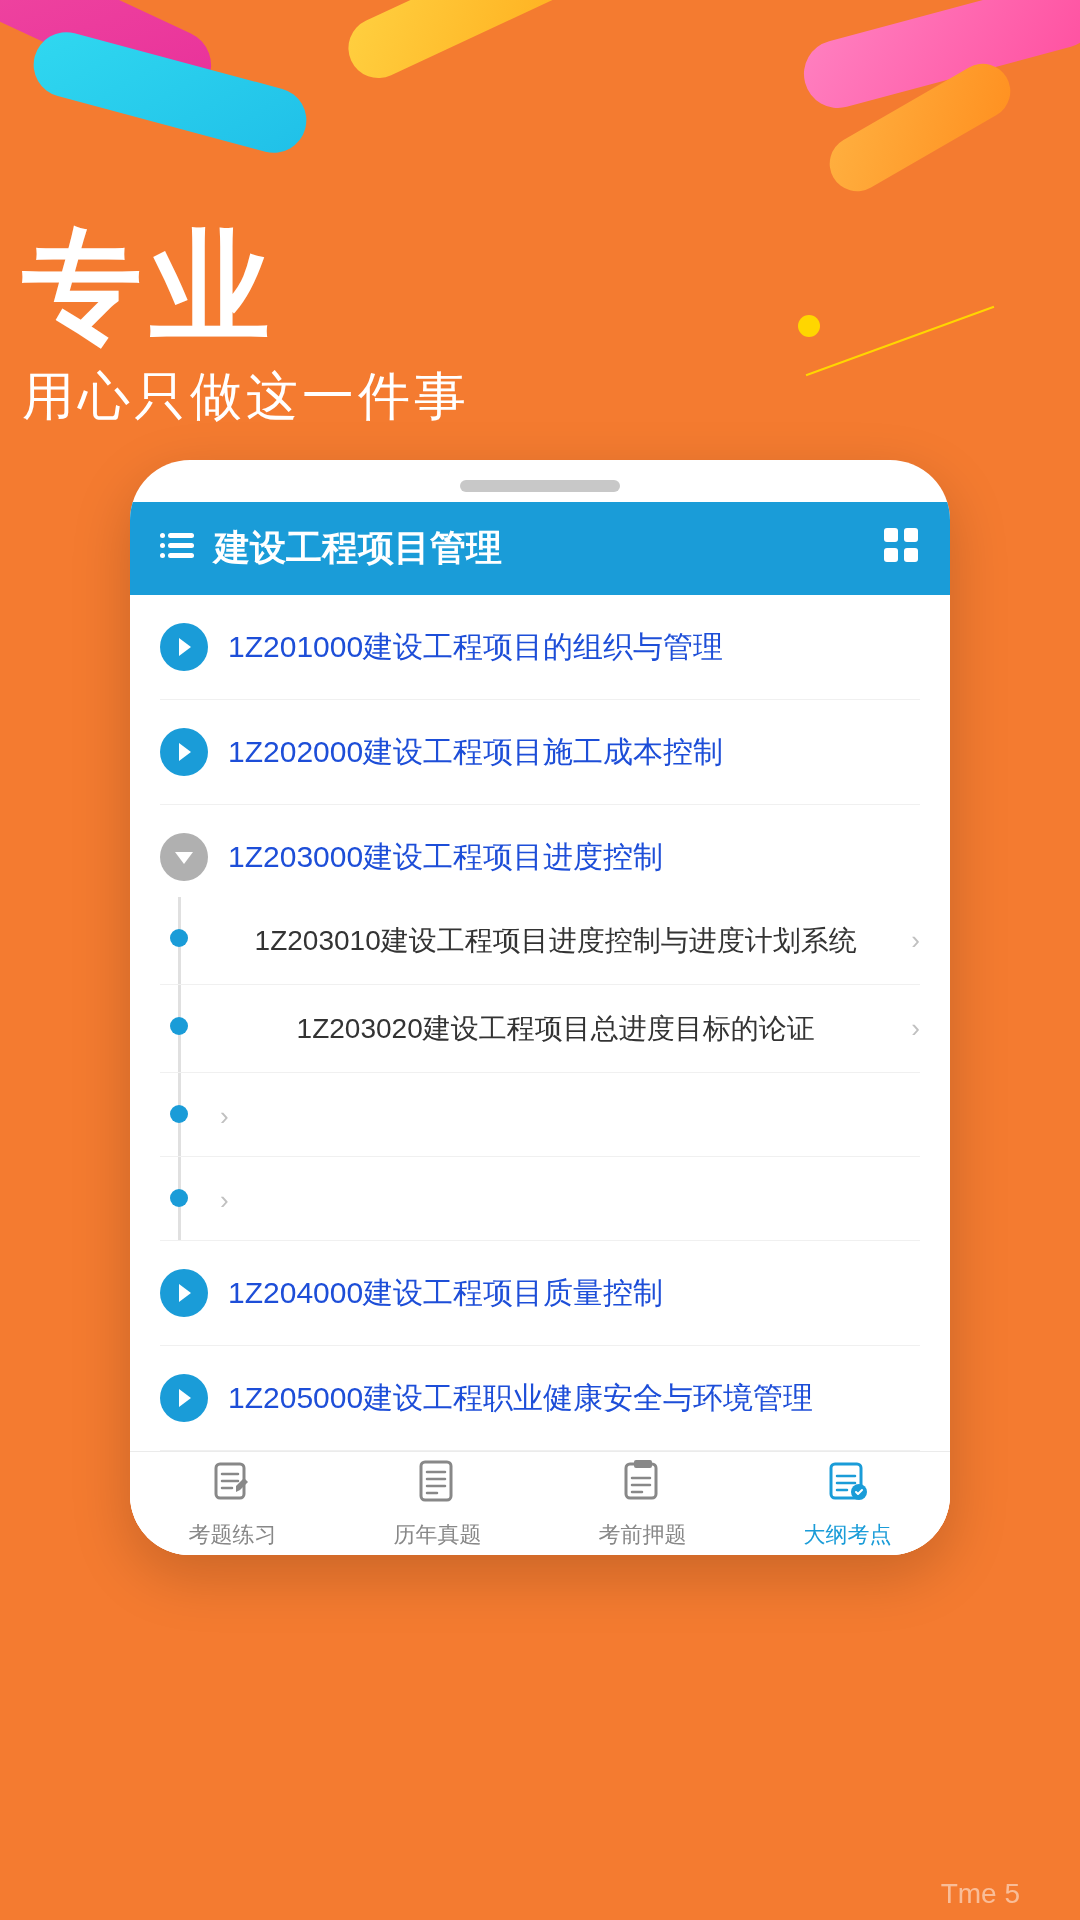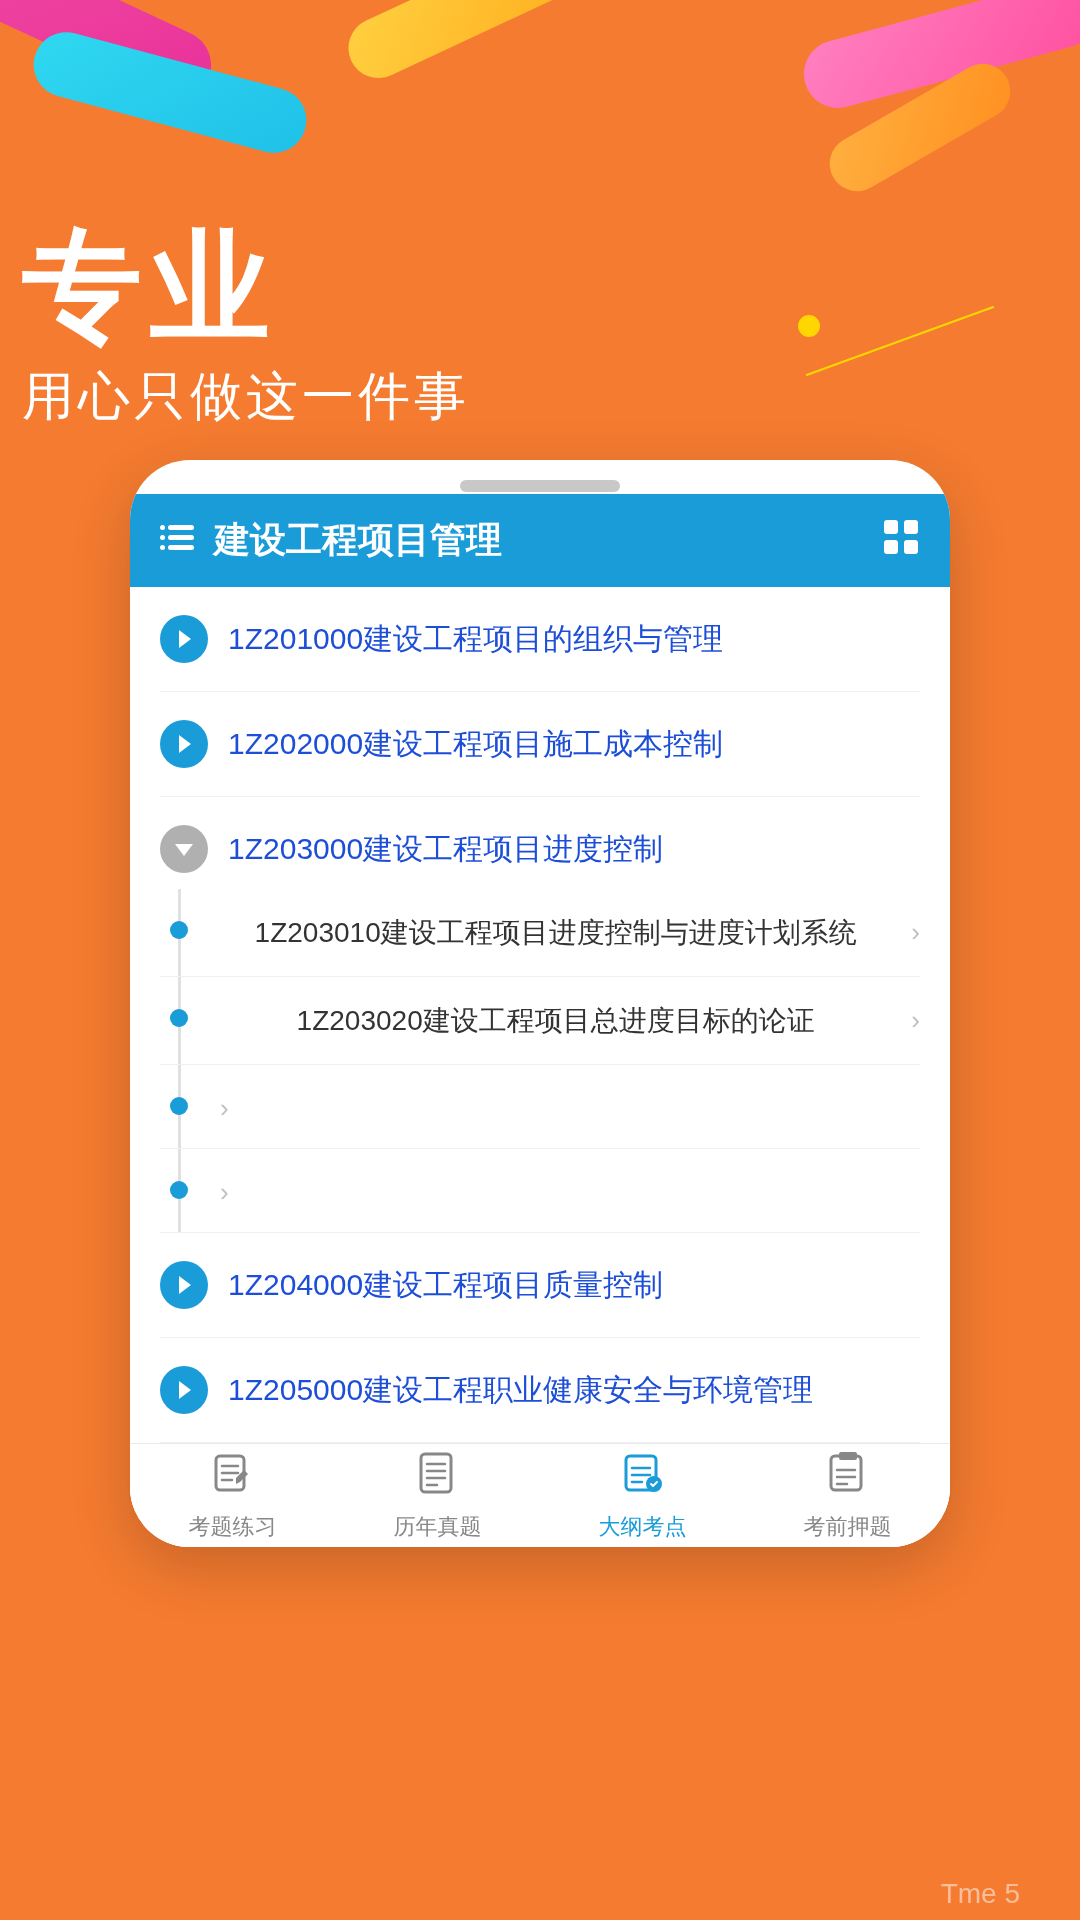--- a/index.html
+++ b/index.html
@@ -90,21 +90,21 @@
       margin: 20px auto 0;
     }
 
     
     .app-header {
       background: #1A9CD8;
       padding: 22px 30px;
       display: flex;
       align-items: center;
       justify-content: space-between;
-      margin-top: 2px;
+      margin-top: 10px;
     }
     .app-header-left {
       display: flex;
       align-items: center;
       gap: 16px;
     }
     .header-icon {
       color: white;
       font-size: 32px;
     }
@@ -405,42 +405,42 @@
           <path d="M12 14 L30 14" stroke="#888" stroke-width="2.5" stroke-linecap="round"></path>
           <path d="M12 21 L30 21" stroke="#888" stroke-width="2.5" stroke-linecap="round"></path>
           <path d="M12 28 L30 28" stroke="#888" stroke-width="2.5" stroke-linecap="round"></path>
           <path d="M12 35 L22 35" stroke="#888" stroke-width="2.5" stroke-linecap="round"></path>
         </svg>
       </span>
       <span class="nav-label">历年真题</span>
     </div>
 
     <div class="nav-item">
+      <span class="nav-icon">
+        <svg width="46" height="46" viewBox="0 0 46 46" fill="none">
+          <rect x="6" y="6" width="30" height="34" rx="4" stroke="#888" stroke-width="3" fill="none"></rect>
+          <rect x="14" y="2" width="18" height="8" rx="2" fill="#888"></rect>
+          <path d="M12 20 L30 20" stroke="#888" stroke-width="2.5" stroke-linecap="round"></path>
+          <path d="M12 27 L30 27" stroke="#888" stroke-width="2.5" stroke-linecap="round"></path>
+          <path d="M12 34 L22 34" stroke="#888" stroke-width="2.5" stroke-linecap="round"></path>
+        </svg>
+      </span>
+      <span class="nav-label">考前押题</span>
+    </div>
+
+    <div class="nav-item">
       <span class="nav-icon active">
         <svg width="46" height="46" viewBox="0 0 46 46" fill="none">
           <rect x="6" y="6" width="30" height="34" rx="4" stroke="#1A9CD8" stroke-width="3" fill="none"></rect>
           <path d="M12 18 L30 18" stroke="#1A9CD8" stroke-width="2.5" stroke-linecap="round"></path>
           <path d="M12 25 L30 25" stroke="#1A9CD8" stroke-width="2.5" stroke-linecap="round"></path>
           <path d="M12 32 L22 32" stroke="#1A9CD8" stroke-width="2.5" stroke-linecap="round"></path>
           <circle cx="34" cy="34" r="8" fill="#1A9CD8"></circle>
           <path d="M31 34 L33 36 L37 32" stroke="white" stroke-width="2" stroke-linecap="round" stroke-linejoin="round"></path>
         </svg>
       </span>
       <span class="nav-label active">大纲考点</span>
     </div>
-
-    <div class="nav-item">
-      <span class="nav-icon">
-        <svg width="46" height="46" viewBox="0 0 46 46" fill="none">
-          <rect x="6" y="6" width="30" height="34" rx="4" stroke="#888" stroke-width="3" fill="none"></rect>
-          <rect x="14" y="2" width="18" height="8" rx="2" fill="#888"></rect>
-          <path d="M12 20 L30 20" stroke="#888" stroke-width="2.5" stroke-linecap="round"></path>
-          <path d="M12 27 L30 27" stroke="#888" stroke-width="2.5" stroke-linecap="round"></path>
-          <path d="M12 34 L22 34" stroke="#888" stroke-width="2.5" stroke-linecap="round"></path>
-        </svg>
-      </span>
-      <span class="nav-label">考前押题</span>
-    </div>
   </div>
 
 </div>
 
 <div class="bottom-time">Tme 5</div>
 
 </body></html>

